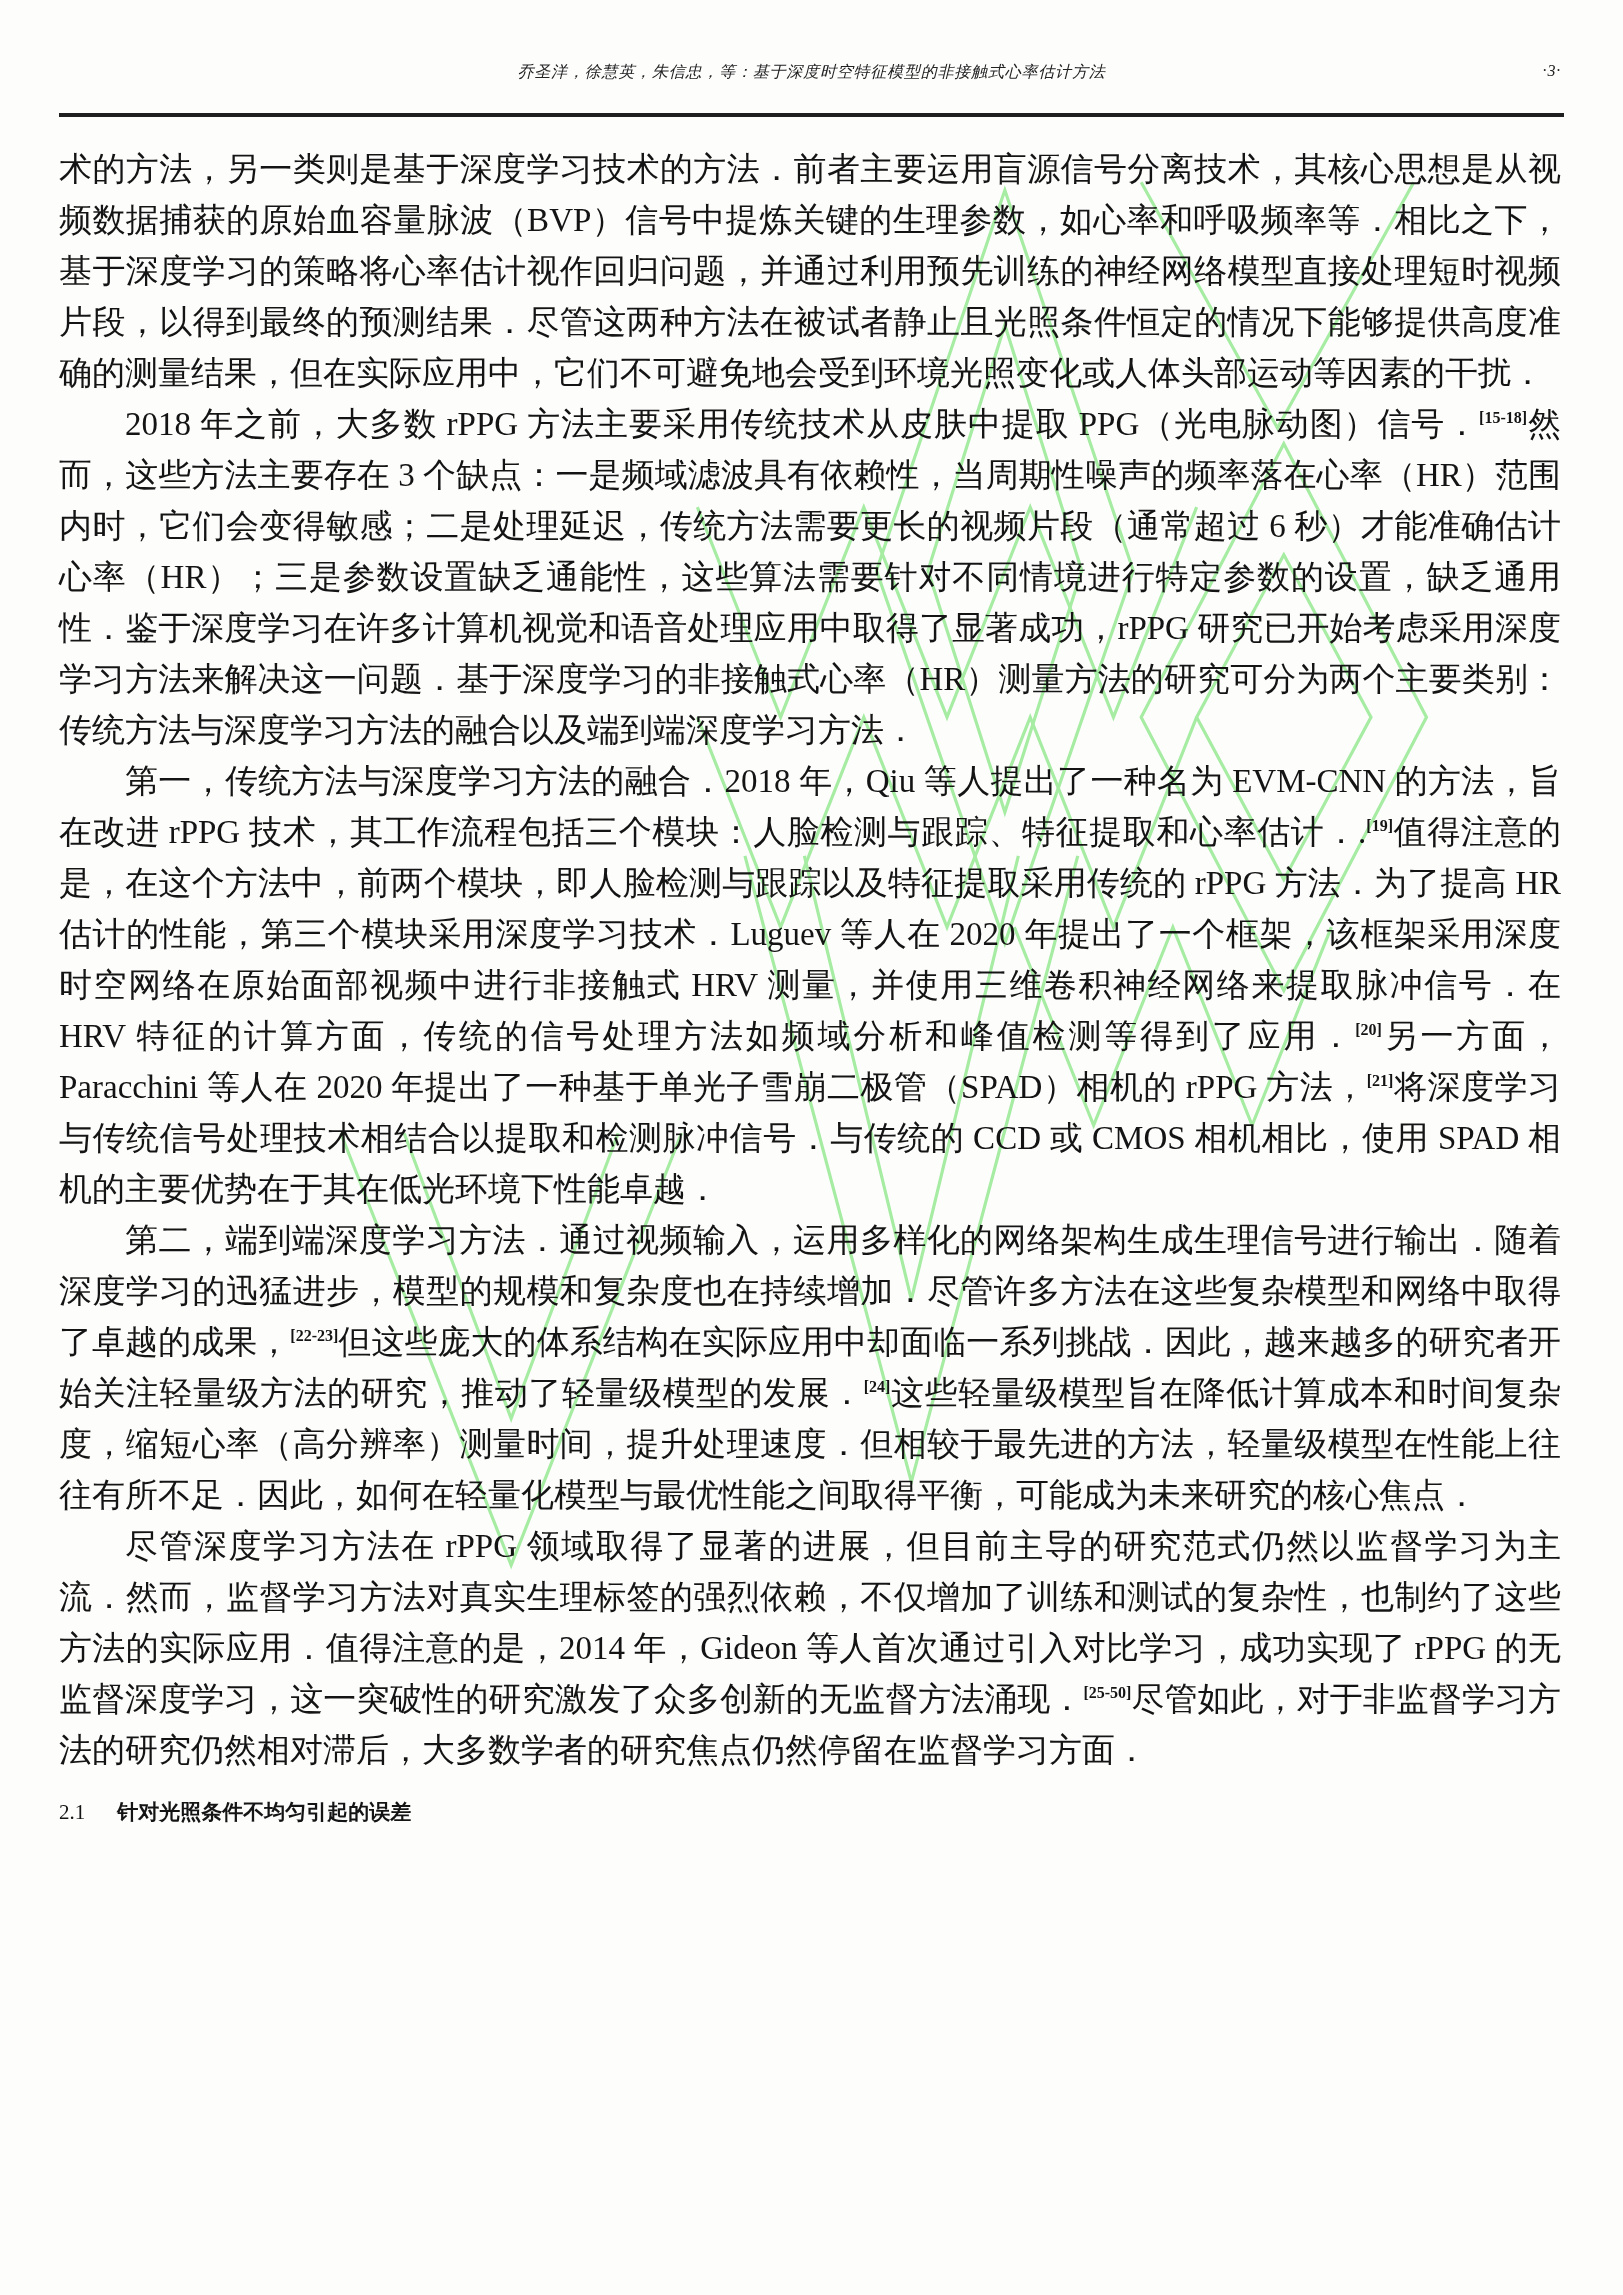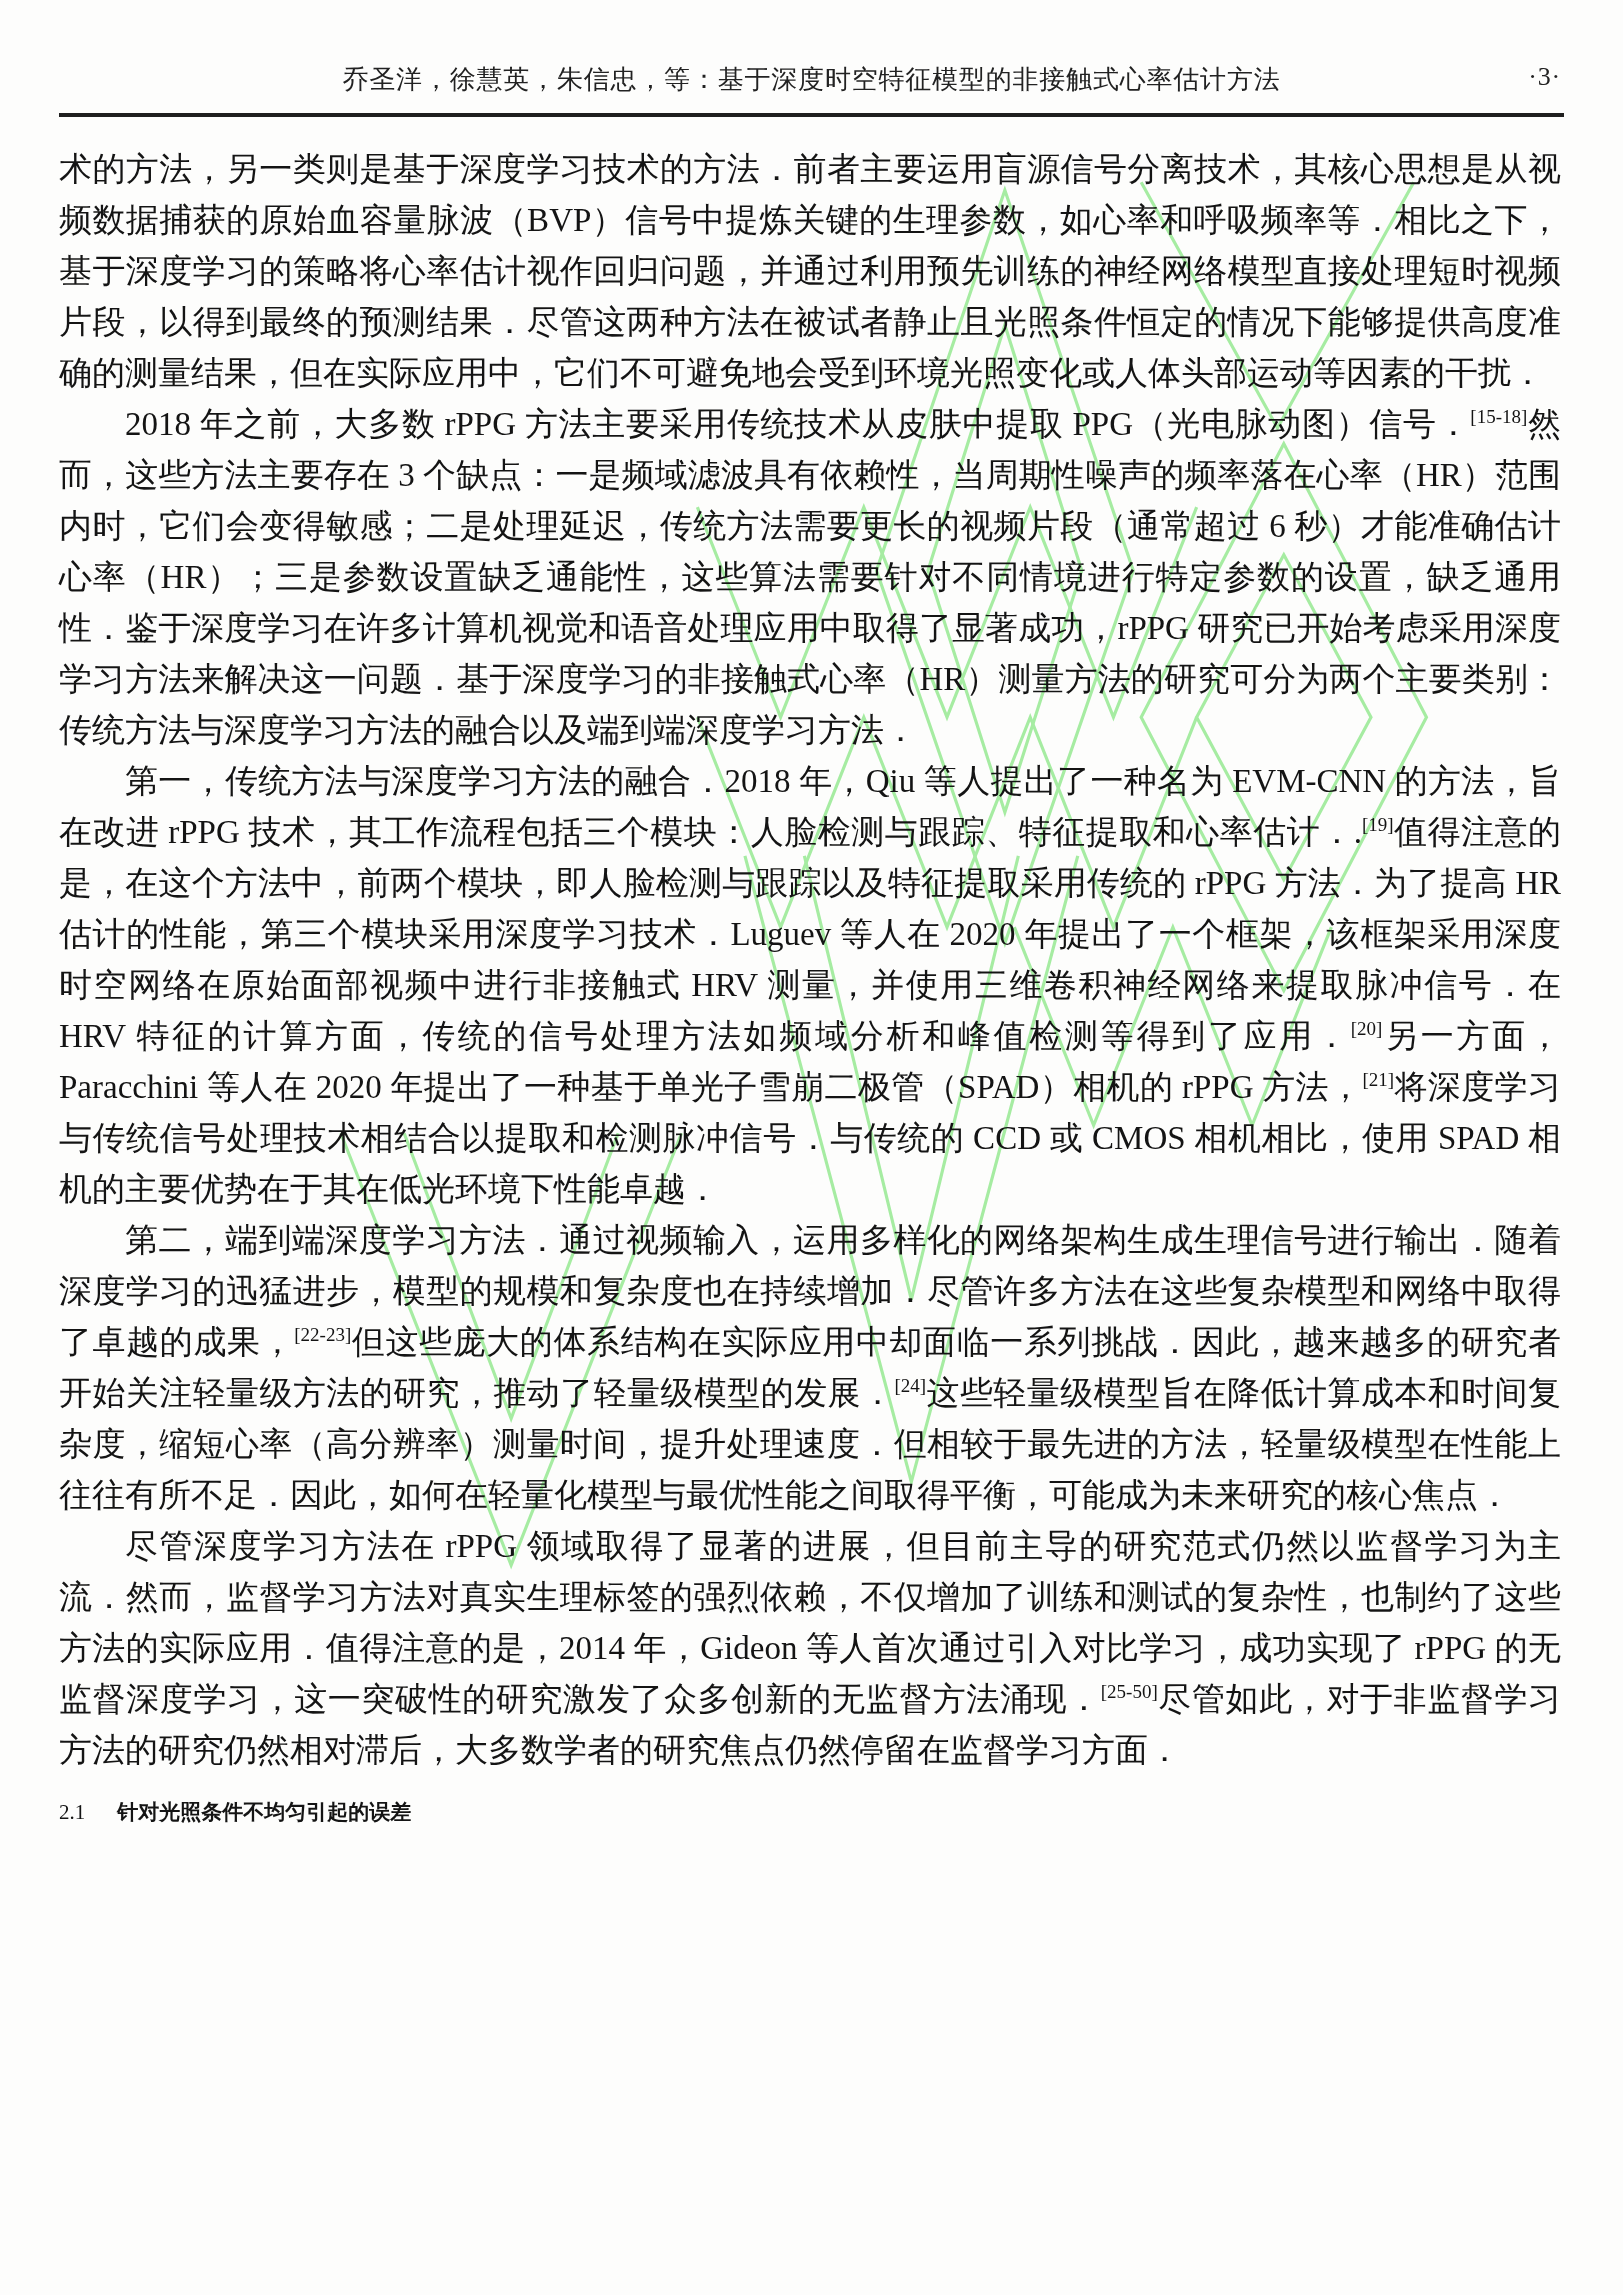--- a/index.html
+++ b/index.html
@@ -14,22 +14,23 @@
   }
   .watermark{
     position:absolute;left:0;top:0;width:1623px;height:2295px;
     z-index:0;pointer-events:none;
   }
   .layer{position:relative;z-index:1;}
   header.running{
     position:relative;
     padding-top:62px;
     height:40px;
-    font-size:26px;
+    font-size:16px;
     letter-spacing:0.8px;
+    font-style:italic;
   }
   .h-title{
     text-align:center;
     color:#222;
   }
   .h-page{
     position:absolute;
     right:62px;top:62px;
     color:#222;
   }
@@ -40,24 +41,25 @@
   main#content{
     margin:27px 62px 0 59px;
     font-size:33px;
     line-height:51px;
     text-align:justify;
     text-justify:inter-ideograph;
   }
   p.para{margin:0;}
   p.para.indent{text-indent:2em;}
   sup.cite{
-    font-size:19px;
+    font-size:16px;
     line-height:0;
     vertical-align:super;
     letter-spacing:0;
+    font-weight:bold;
   }
   h2.sec{
     margin:32px 0 22px 0;
     font-family:"Liberation Sans","DejaVu Sans",sans-serif;
     font-size:37px;
     font-weight:bold;
     line-height:48px;
     text-indent:0;
   }
   h2.sec .sec-num{

